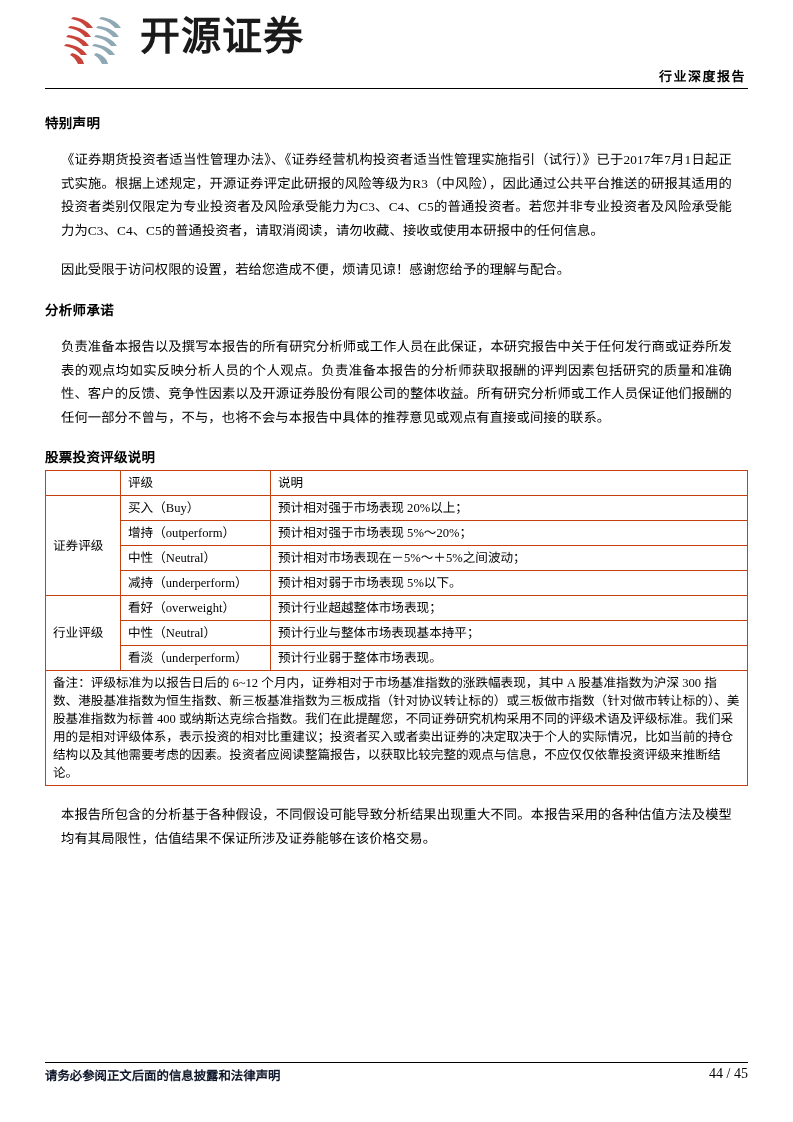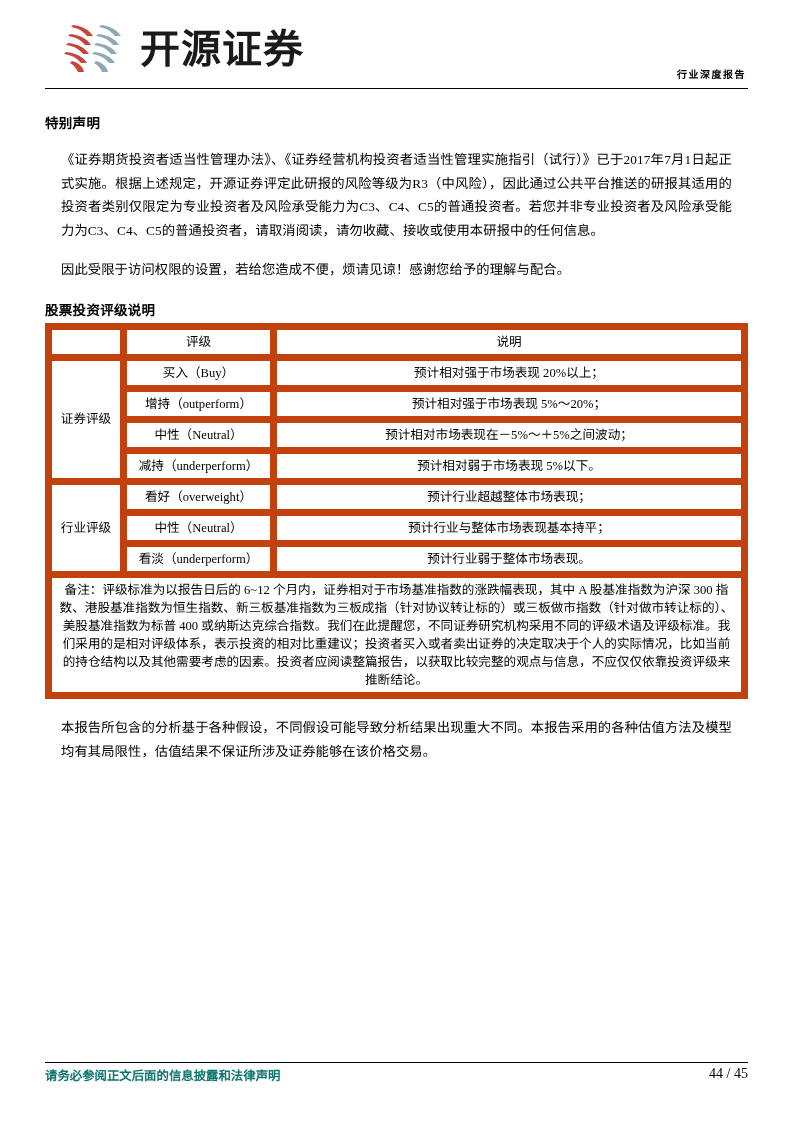--- a/index.html
+++ b/index.html
@@ -26,23 +26,22 @@
   .header {
     position: absolute;
     left: 0;
     top: 0;
     width: 793px;
     height: 100px;
   }
   .logo-wrap {
     position: absolute;
     left: 63px;
-    top: 22px;
+    top: 14px;
     display: flex;
-    align-items: center;
   }
   .logo-mark {
     width: 68px;
     height: 54px;
     margin-right: 9px;
     display: block;
   }
   .logo-text {
     font-family: "Liberation Sans", "DejaVu Sans", sans-serif;
     font-size: 40px;
@@ -50,21 +49,21 @@
     letter-spacing: 1px;
     color: #1a1a1a;
     line-height: 44px;
     white-space: nowrap;
   }
   .header-label {
     position: absolute;
     right: 47px;
     top: 66px;
     font-family: "Liberation Serif", "DejaVu Serif", serif;
-    font-size: 10px;
+    font-size: 13px;
     font-weight: 700;
     letter-spacing: 1.5px;
     color: #000;
     white-space: nowrap;
   }
   .header-rule {
     position: absolute;
     left: 45px;
     right: 45px;
     top: 88px;
@@ -101,26 +100,26 @@
   }
 
   
   table.rating-table {
     border-collapse: collapse;
     width: 703px;
     table-layout: fixed;
     margin-top: 2px;
   }
   table.rating-table td, table.rating-table th {
-    border: 7px solid #c2410c;
+    border: 1px solid #c2410c;
     padding: 3px 7px;
     font-size: 12.6px;
     line-height: 18px;
     vertical-align: middle;
-    text-align: center;
+    text-align: left;
     font-weight: normal;
   }
   .col-cat  { width: 75px; }
   .col-rate { width: 150px; }
   .cat-cell {
     font-family: "Liberation Sans", "DejaVu Sans", sans-serif;
     font-weight: 700;
     text-align: center;
     font-size: 13px;
   }
@@ -152,21 +151,21 @@
     right: 0;
     top: 0;
     border-top: 1px solid #000;
   }
   .footer-left {
     position: absolute;
     left: 0;
     top: 4px;
     font-size: 12.4px;
     font-weight: 700;
-    color: #0f766e;
+    color: #0f172a;
     white-space: nowrap;
   }
   .footer-right {
     position: absolute;
     right: 0;
     top: 4px;
     font-size: 14px;
     color: #000;
     white-space: nowrap;
   }
@@ -201,20 +200,24 @@
   </div>
 
   <div class="content">
 
     <div class="sec">
       <h2 class="sec-title">特别声明</h2>
       <p class="body-text">《证券期货投资者适当性管理办法》、《证券经营机构投资者适当性管理实施指引（试行）》已于2017年7月1日起正式实施。根据上述规定，开源证券评定此研报的风险等级为R3（中风险），因此通过公共平台推送的研报其适用的投资者类别仅限定为专业投资者及风险承受能力为C3、C4、C5的普通投资者。若您并非专业投资者及风险承受能力为C3、C4、C5的普通投资者，请取消阅读，请勿收藏、接收或使用本研报中的任何信息。</p>
       <p class="body-text">因此受限于访问权限的设置，若给您造成不便，烦请见谅！感谢您给予的理解与配合。</p>
     </div>
 
+    <div class="sec">
+      <h2 class="sec-title">分析师承诺</h2>
+      <p class="body-text">负责准备本报告以及撰写本报告的所有研究分析师或工作人员在此保证，本研究报告中关于任何发行商或证券所发表的观点均如实反映分析人员的个人观点。负责准备本报告的分析师获取报酬的评判因素包括研究的质量和准确性、客户的反馈、竞争性因素以及开源证券股份有限公司的整体收益。所有研究分析师或工作人员保证他们报酬的任何一部分不曾与，不与，也将不会与本报告中具体的推荐意见或观点有直接或间接的联系。</p>
+    </div>
 
     <div class="sec">
       <h2 class="sec-title">股票投资评级说明</h2>
 
       <table class="rating-table">
         <colgroup>
           <col class="col-cat">
           <col class="col-rate">
           <col>
         </colgroup>

